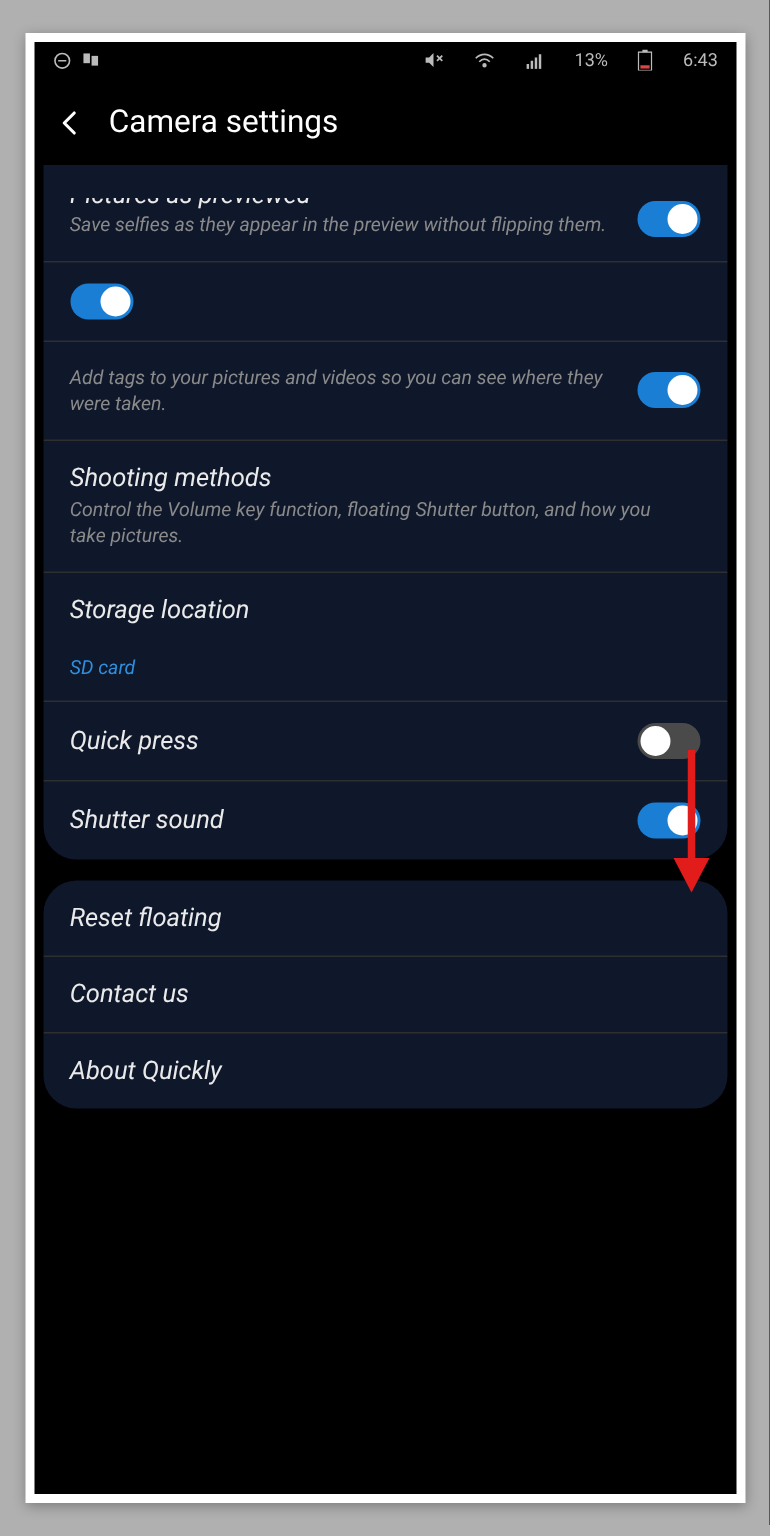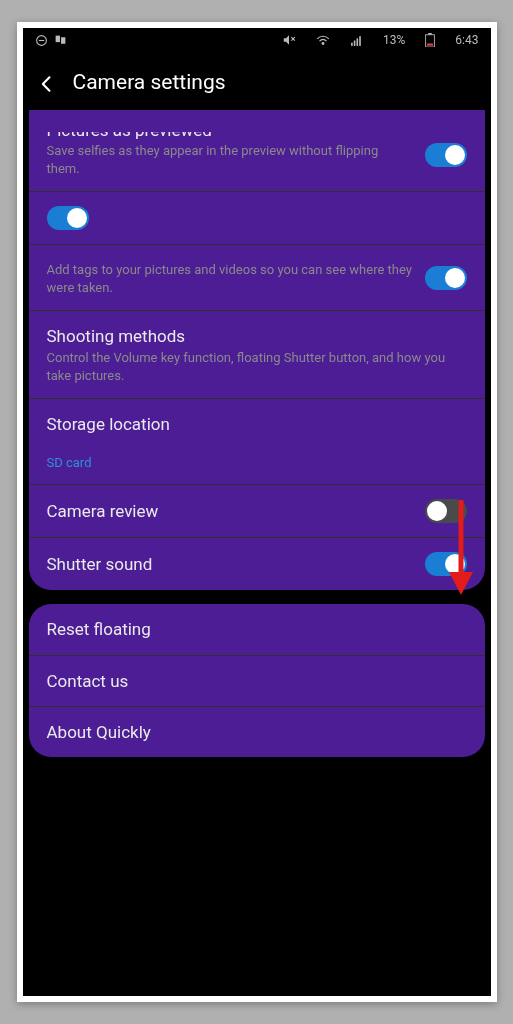--- a/index.html
+++ b/index.html
@@ -34,31 +34,32 @@
       align-items: center;
       padding: 0 12px;
       color: #bbb;
       font-size: 12px;
     }
     .status-left { display: flex; gap: 6px; align-items: center; }
     .status-right { margin-left: auto; display: flex; gap: 20px; align-items: center; }
     .status-icon { display: inline-flex; }
     .header {
       display: flex;
-      align-items: flex-end;
+      align-items: center;
       padding: 18px 14px 24px 14px;
       gap: 16px;
     }
     .back-btn { color: #fff; display: flex; align-items: center; }
     .header-title { color: #fff; font-size: 21px; font-weight: 400; }
     .panel {
-      background: #4c1d95;
+      background: #0f172a;
       border-radius: 22px;
       margin: 0 6px 14px 6px;
       overflow: hidden;
+      font-style: italic;
     }
     .panel.first { border-top-left-radius: 0; border-top-right-radius: 0; margin-top: -8px; padding-top: 8px; }
     .row {
       display: flex;
       align-items: center;
       padding: 14px 18px;
       border-bottom: 1px solid #2f2f2f;
     }
     .row:last-child { border-bottom: none; }
     .row-content { flex: 1; min-width: 0; padding-right: 10px; }
@@ -203,21 +204,21 @@
       <div class="row">
         <div class="row-content">
           <div class="row-title">Storage location</div>
           <div class="row-value">SD card</div>
         </div>
       </div>
 
 
       <div class="row">
         <div class="row-content">
-          <div class="row-title">Camera review</div>
+          <div class="row-title">Quick press</div>
         </div>
         <div class="toggle off">
             <div class="knob"></div>
           </div>
       </div>
 
       <div class="row">
         <div class="row-content">
           <div class="row-title">Shutter sound</div>
         </div>

